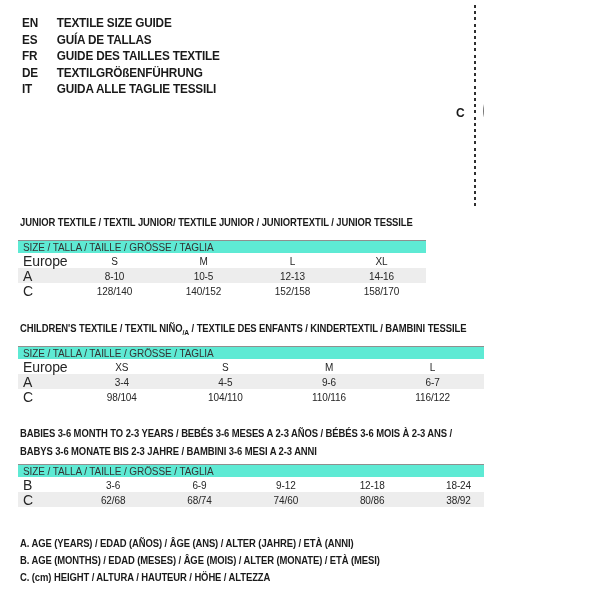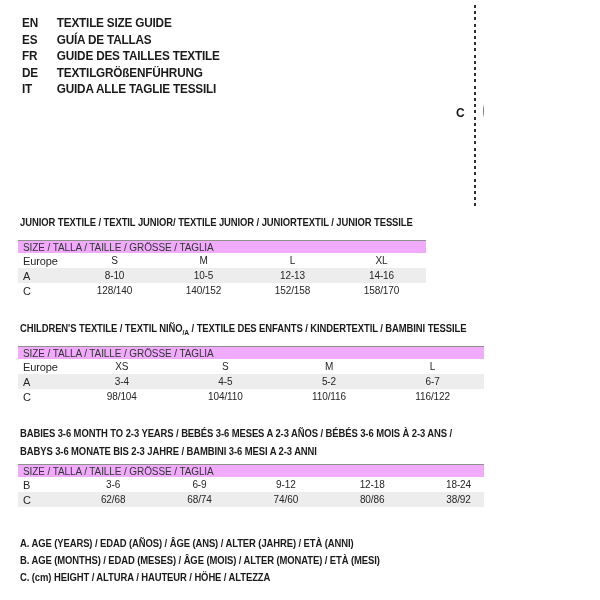--- a/index.html
+++ b/index.html
@@ -16,28 +16,28 @@
   .dim-line{position:absolute;left:474px;top:5px;width:2.4px;height:203px;
     background:repeating-linear-gradient(to bottom,#2e2e2e 0 3px,transparent 3px 6.2px);}
   .dim-label{position:absolute;left:456px;top:106px;font-size:12px;font-weight:700;}
   .silhouette{position:absolute;left:478px;top:6px;}
   
   .sec-h{position:absolute;left:20px;font-size:10.5px;font-weight:700;letter-spacing:-0.1px;
     white-space:nowrap;transform:scaleX(0.9);transform-origin:0 0;line-height:18px;}
   .sec-h sub{font-size:7.5px;}
   
   .tbl{position:absolute;left:18px;font-size:10px;color:#262626;letter-spacing:-0.1px;}
-  .tbl .bar{height:12px;background:#f0abfc;border-top:1px solid #8f8f8f;
+  .tbl .bar{height:12px;background:#5eead4;border-top:1px solid #8f8f8f;
     display:flex;align-items:center;padding-left:5px;color:#333;}
   .tbl .bar span{font-size:10px;white-space:nowrap;}
   .row{display:grid;height:15px;align-items:center;}
   .cols4{grid-template-columns:52px repeat(4,1fr);}
   .cols5{grid-template-columns:52px repeat(5,1fr);}
   .cols6{grid-template-columns:52px repeat(6,1fr);}
-  .row .lbl{padding-left:5px;text-align:left;font-size:11px;}
+  .row .lbl{padding-left:5px;text-align:left;font-size:14px;}
   .row .c{text-align:center;}
   .shaded{background:#ededed;}
   .w-junior{width:408px;}
   .w-wide{width:570px;}
   
   .footnotes{position:absolute;left:20px;top:535px;font-size:10.5px;font-weight:700;
     letter-spacing:-0.1px;transform:scaleX(0.9);transform-origin:0 0;line-height:17px;white-space:nowrap;}
 </style>
 </head>
 <body>
@@ -151,21 +151,21 @@
       <span class="c">XS</span>
       <span class="c">S</span>
       <span class="c">M</span>
       <span class="c">L</span>
       <span class="c">XL</span>
     </div>
     <div class="row cols5 shaded">
       <span class="lbl">A</span>
       <span class="c">3-4</span>
       <span class="c">4-5</span>
-      <span class="c">5-2</span>
+      <span class="c">9-6</span>
       <span class="c">6-7</span>
       <span class="c">7-5</span>
     </div>
     <div class="row cols5">
       <span class="lbl">C</span>
       <span class="c">98/104</span>
       <span class="c">104/110</span>
       <span class="c">110/116</span>
       <span class="c">116/122</span>
       <span class="c">122/128</span>

